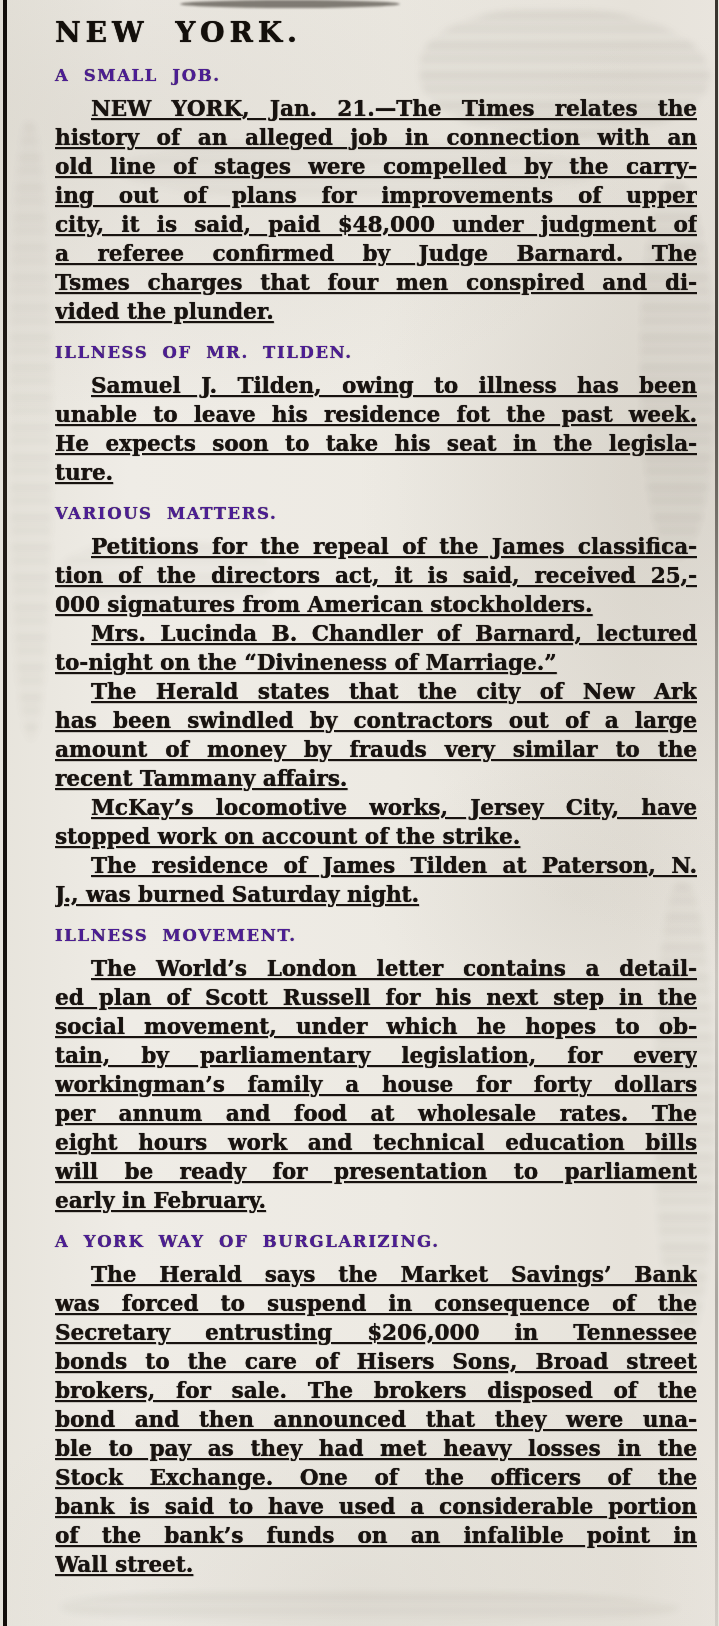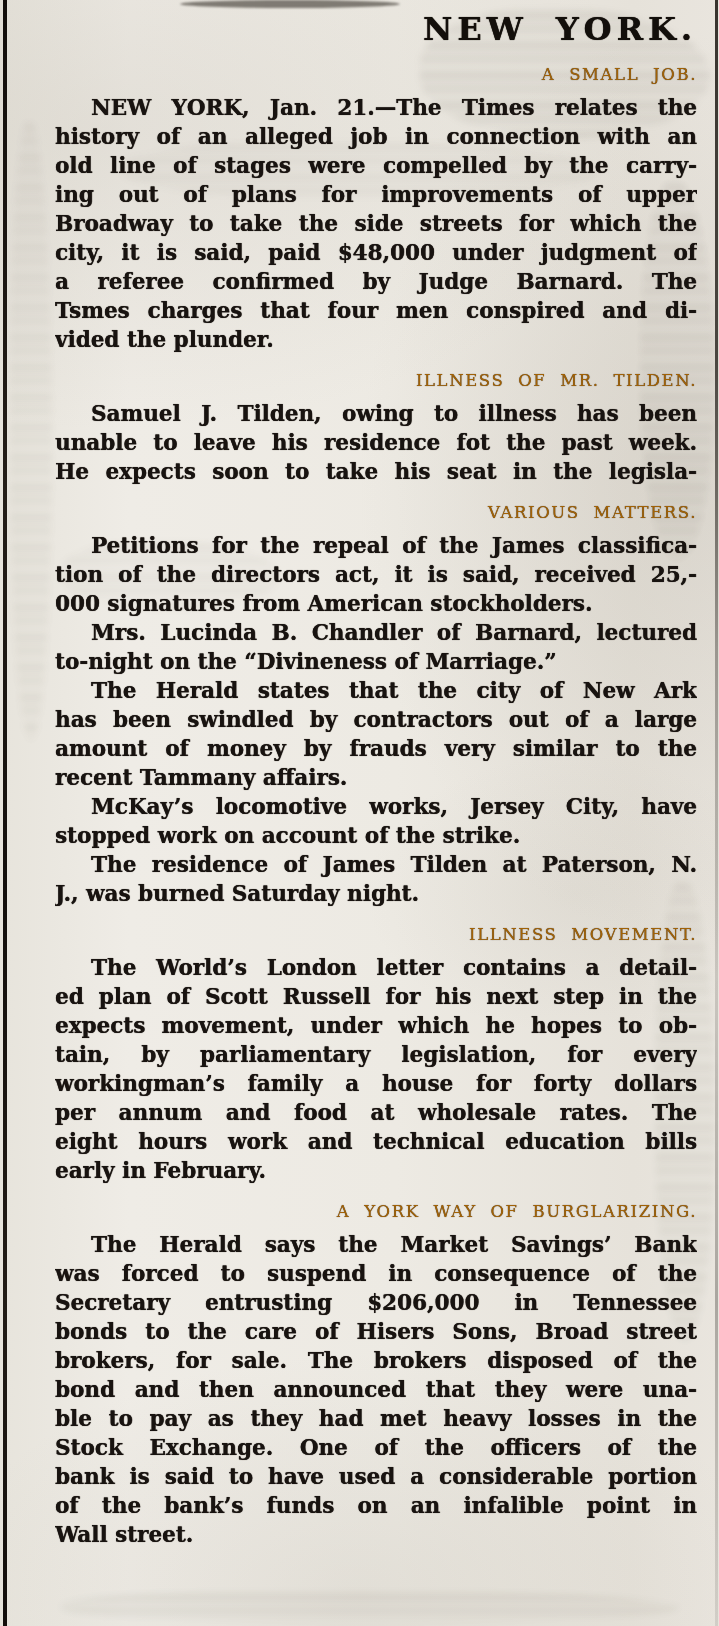--- a/index.html
+++ b/index.html
@@ -61,51 +61,52 @@
                background: rgba(40,34,28,0.55); border-radius: 50%; }
 
   
   .column {
     position: absolute;
     left: 55px;
     top: 0;
     width: 642px;
   }
   .article-title {
-    margin: 10px 0 0 0;
-    text-align: right;
-    font-size: 32px;
+    margin: 16px 0 0 0;
+    text-align: left;
+    font-size: 28px;
     font-weight: 700;
     letter-spacing: 5px;
     word-spacing: 12px;
     color: #130f0b;
     text-shadow: 0 0 1px rgba(20,14,8,0.9), 0.4px 0.4px 0.5px rgba(20,14,8,0.6);
   }
   .section-heading {
     margin: 17px 0 9px 0;
-    text-align: right;
+    text-align: left;
     font-size: 16.5px;
-    font-weight: 400;
+    font-weight: 700;
     letter-spacing: 1.6px;
     word-spacing: 7px;
-    color: #a16207;
+    color: #4c1d95;
     text-shadow: 0 0 0.8px rgba(20,14,8,0.85);
   }
   .paragraph { margin: 0; }
   .line {
     font-size: 21.5px;
     font-weight: 700;
     line-height: 29px;
     height: 29px;
     overflow: hidden;
     white-space: normal;
     text-align: justify;
     text-align-last: justify;
     color: #181310;
     text-shadow: 0 0 0.8px rgba(22,16,10,0.85), 0.4px 0.4px 0.4px rgba(22,16,10,0.45);
+    text-decoration: underline;
   }
   .line.first { text-indent: 36px; }
   .line.last  { text-align-last: left; }
 </style>
 </head>
 <body>
 
 <div class="rule-left"></div>
 <div class="rule-right"></div>
 <div class="smudge s8"></div>
@@ -119,31 +120,31 @@
 
 <main class="column">
   <h1 class="article-title">NEW YORK.</h1>
   <div id="sections">
       <h2 class="section-heading">A SMALL JOB.</h2>
       <div class="paragraph">
         <div class="line first">NEW YORK, Jan. 21.—The Times relates the</div>
         <div class="line">history of an alleged job in connection with an</div>
         <div class="line">old line of stages were compelled by the carry-</div>
         <div class="line">ing out of plans for improvements of upper</div>
-        <div class="line">Broadway to take the side streets for which the</div>
         <div class="line">city, it is said, paid $48,000 under judgment of</div>
         <div class="line">a referee confirmed by Judge Barnard. The</div>
         <div class="line">Tsmes charges that four men conspired and di-</div>
         <div class="line last">vided the plunder.</div>
       </div>
       <h2 class="section-heading">ILLNESS OF MR. TILDEN.</h2>
       <div class="paragraph">
         <div class="line first">Samuel J. Tilden, owing to illness has been</div>
         <div class="line">unable to leave his residence fot the past week.</div>
         <div class="line">He expects soon to take his seat in the legisla-</div>
+        <div class="line last">ture.</div>
       </div>
       <h2 class="section-heading">VARIOUS MATTERS.</h2>
       <div class="paragraph">
         <div class="line first">Petitions for the repeal of the James classifica-</div>
         <div class="line">tion of the directors act, it is said, received 25,-</div>
         <div class="line last">000 signatures from American stockholders.</div>
       </div>
       <div class="paragraph">
         <div class="line first">Mrs. Lucinda B. Chandler of Barnard, lectured</div>
         <div class="line last">to-night on the “Divineness of Marriage.”</div>
@@ -159,25 +160,26 @@
         <div class="line last">stopped work on account of the strike.</div>
       </div>
       <div class="paragraph">
         <div class="line first">The residence of James Tilden at Paterson, N.</div>
         <div class="line last">J., was burned Saturday night.</div>
       </div>
       <h2 class="section-heading">ILLNESS MOVEMENT.</h2>
       <div class="paragraph">
         <div class="line first">The World’s London letter contains a detail-</div>
         <div class="line">ed plan of Scott Russell for his next step in the</div>
-        <div class="line">expects movement, under which he hopes to ob-</div>
+        <div class="line">social movement, under which he hopes to ob-</div>
         <div class="line">tain, by parliamentary legislation, for every</div>
         <div class="line">workingman’s family a house for forty dollars</div>
         <div class="line">per annum and food at wholesale rates. The</div>
         <div class="line">eight hours work and technical education bills</div>
+        <div class="line">will be ready for presentation to parliament</div>
         <div class="line last">early in February.</div>
       </div>
       <h2 class="section-heading">A YORK WAY OF BURGLARIZING.</h2>
       <div class="paragraph">
         <div class="line first">The Herald says the Market Savings’ Bank</div>
         <div class="line">was forced to suspend in consequence of the</div>
         <div class="line">Secretary entrusting $206,000 in Tennessee</div>
         <div class="line">bonds to the care of Hisers Sons, Broad street</div>
         <div class="line">brokers, for sale. The brokers disposed of the</div>
         <div class="line">bond and then announced that they were una-</div>

